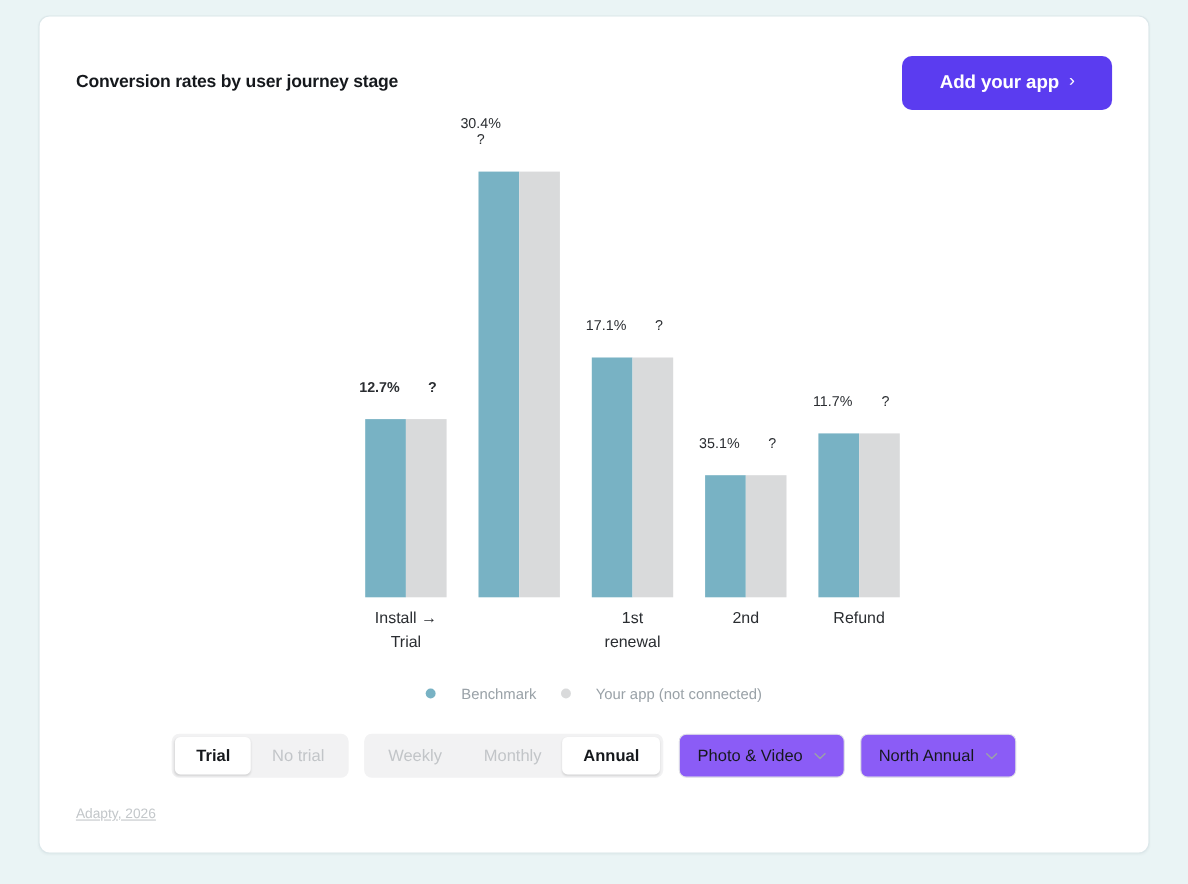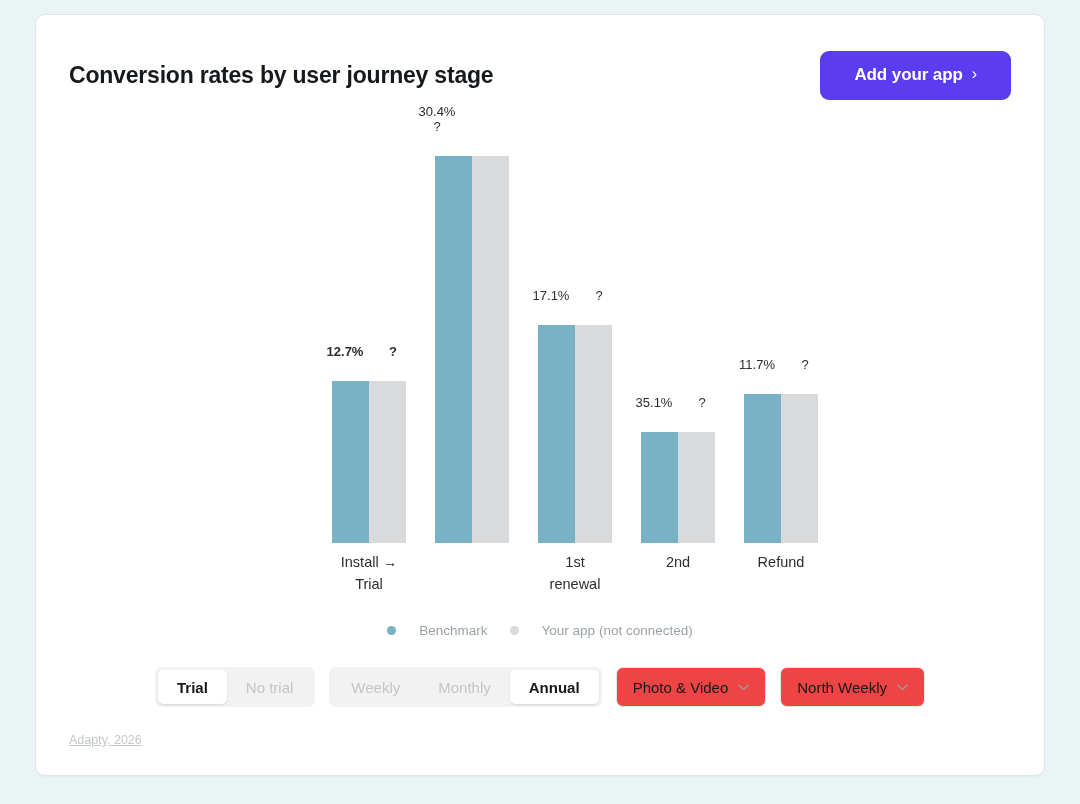--- a/index.html
+++ b/index.html
@@ -34,21 +34,21 @@
     left: 0; right: 0;
     top: 32px;
     height: 56px;
     padding: 0 33px;
     display: flex;
     align-items: center;
     justify-content: space-between;
     box-sizing: border-box;
   }
   .card-title {
-    font-size: 23px;
+    font-size: 16px;
     font-weight: bold;
     color: #15181c;
     letter-spacing: -0.2px;
   }
   .cta-button {
     display: flex;
     align-items: center;
     gap: 9px;
     background: #5b3cf0;
     color: #ffffff;
@@ -209,21 +209,21 @@
     color: #15181c;
     font-weight: bold;
     box-shadow: 0 1px 2px rgba(0,0,0,0.13);
   }
   .dropdown {
     display: flex;
     align-items: center;
     gap: 10px;
     height: 40px;
     padding: 0 16px;
-    background: #ef4444;
+    background: #8b5cf6;
     border: 1px solid #e2e4e6;
     border-radius: 7px;
     font-size: 15px;
     color: #15181c;
     cursor: pointer;
     box-sizing: border-box;
     white-space: nowrap;
   }
   .chev-svg { display:block; }
 
@@ -346,21 +346,21 @@
     <div class="dropdown">
       <span>Photo &amp; Video</span>
       <span>
         <svg class="chev-svg" width="11" height="7" viewBox="0 0 11 7">
             <path d="M1 1.2 L5.5 5.6 L10 1.2" fill="none" stroke="#9aa2a8" stroke-width="1.3" stroke-linecap="round" stroke-linejoin="round"></path>
           </svg>
       </span>
     </div>
 
     <div class="dropdown">
-      <span>North Weekly</span>
+      <span>North Annual</span>
       <span>
         <svg class="chev-svg" width="11" height="7" viewBox="0 0 11 7">
             <path d="M1 1.2 L5.5 5.6 L10 1.2" fill="none" stroke="#9aa2a8" stroke-width="1.3" stroke-linecap="round" stroke-linejoin="round"></path>
           </svg>
       </span>
     </div>
   </div>
 
   <div class="card-footer">Adapty, 2026</div>
 </div>

